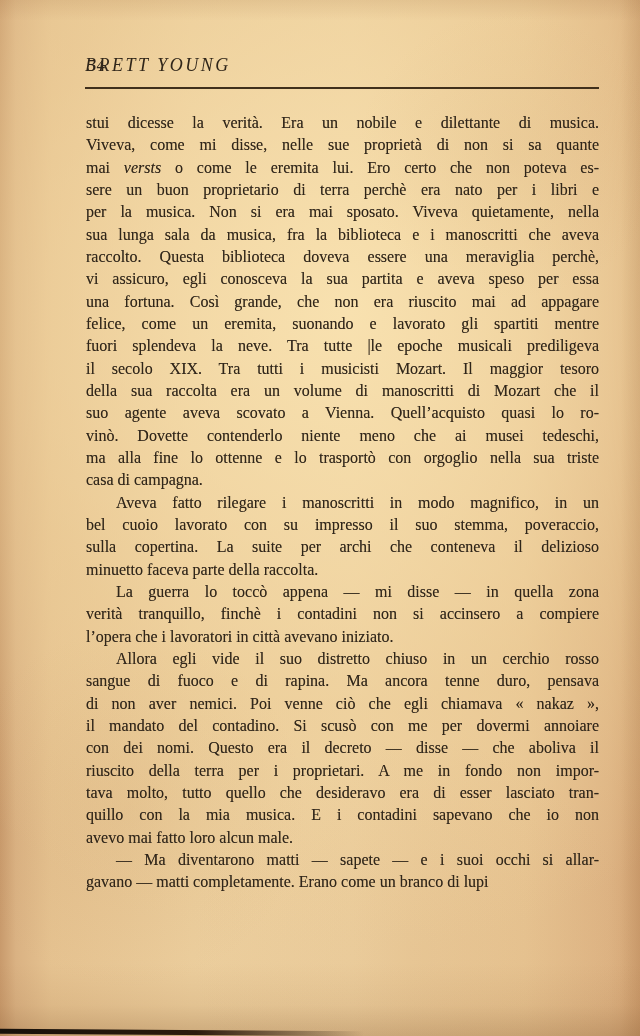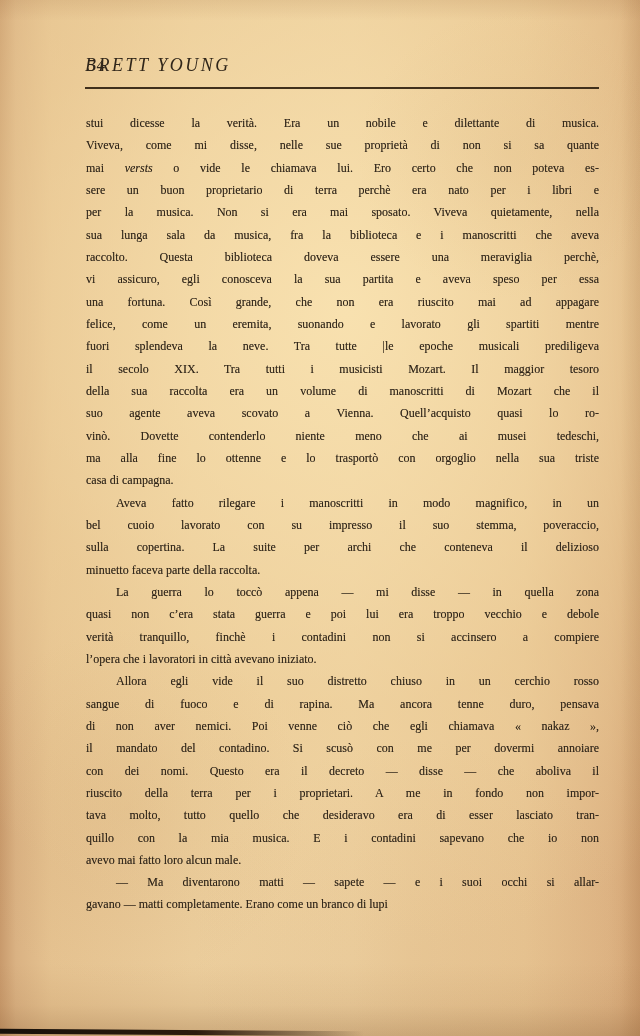--- a/index.html
+++ b/index.html
@@ -63,21 +63,21 @@
     top: 87px;
     width: 514px;
     height: 2px;
     background: #40301c;
   }
   .text-block {
     position: absolute;
     left: 86px;
     top: 112px;
     width: 513px;
-    font-size: 12px;
+    font-size: 16px;
     line-height: 22.33px;
     text-shadow: 0 0 0.5px rgba(48,38,26,0.45);
   }
   .para { margin: 0; }
   .line {
     height: 22.33px;
     overflow: hidden;
     text-align: justify;
     text-align-last: justify;
   }
@@ -92,21 +92,21 @@
 
   <div class="page-number">54</div>
   <div class="running-title">BRETT YOUNG</div>
   <div class="header-rule"></div>
 
   <div class="text-block">
 
     <div class="para">
       <div class="line">stui dicesse la verità. Era un nobile e dilettante di musica.</div>
       <div class="line">Viveva, come mi disse, nelle sue proprietà di non si sa quante</div>
-      <div class="line"><span>mai </span><em class="it">versts</em><span> o vide le chiamava lui. Ero certo che non poteva es-</span></div>
+      <div class="line"><span>mai </span><em class="it">versts</em><span> o come le eremita lui. Ero certo che non poteva es-</span></div>
       <div class="line">sere un buon proprietario di terra perchè era nato per i libri e</div>
       <div class="line">per la musica. Non si era mai sposato. Viveva quietamente, nella</div>
       <div class="line">sua lunga sala da musica, fra la biblioteca e i manoscritti che aveva</div>
       <div class="line">raccolto. Questa biblioteca doveva essere una meraviglia perchè,</div>
       <div class="line">vi assicuro, egli conosceva la sua partita e aveva speso per essa</div>
       <div class="line">una fortuna. Così grande, che non era riuscito mai ad appagare</div>
       <div class="line">felice, come un eremita, suonando e lavorato gli spartiti mentre</div>
       <div class="line">fuori splendeva la neve. Tra tutte |le epoche musicali prediligeva</div>
       <div class="line">il secolo XIX. Tra tutti i musicisti Mozart. Il maggior tesoro</div>
       <div class="line">della sua raccolta era un volume di manoscritti di Mozart che il</div>
@@ -118,21 +118,20 @@
 
     <div class="para">
       <div class="line ind">Aveva fatto rilegare i manoscritti in modo magnifico, in un</div>
       <div class="line">bel cuoio lavorato con su impresso il suo stemma, poveraccio,</div>
       <div class="line">sulla copertina. La suite per archi che conteneva il delizioso</div>
       <div class="line last">minuetto faceva parte della raccolta.</div>
     </div>
 
     <div class="para">
       <div class="line ind">La guerra lo toccò appena — mi disse — in quella zona</div>
-      <div class="line">quasi non c’era stata guerra e poi lui era troppo vecchio e debole</div>
       <div class="line">verità tranquillo, finchè i contadini non si accinsero a compiere</div>
       <div class="line last">l’opera che i lavoratori in città avevano iniziato.</div>
     </div>
 
     <div class="para">
       <div class="line ind">Allora egli vide il suo distretto chiuso in un cerchio rosso</div>
       <div class="line">sangue di fuoco e di rapina. Ma ancora tenne duro, pensava</div>
       <div class="line">di non aver nemici. Poi venne ciò che egli chiamava « nakaz »,</div>
       <div class="line">il mandato del contadino. Si scusò con me per dovermi annoiare</div>
       <div class="line">con dei nomi. Questo era il decreto — disse — che aboliva il</div>

